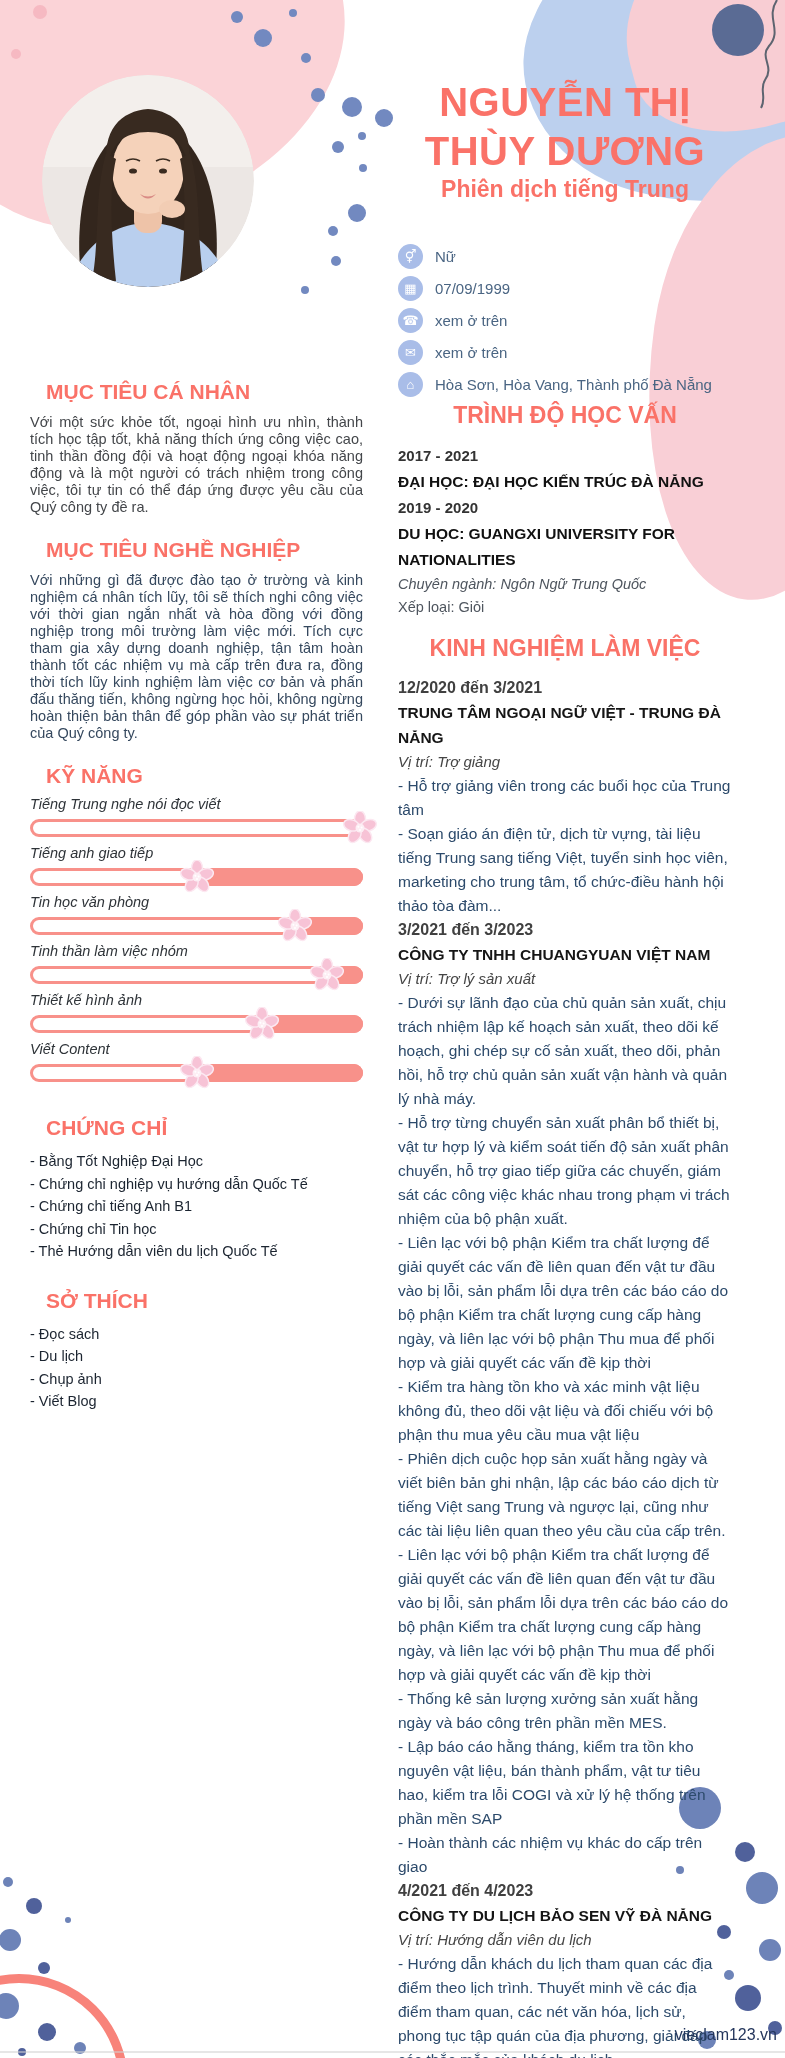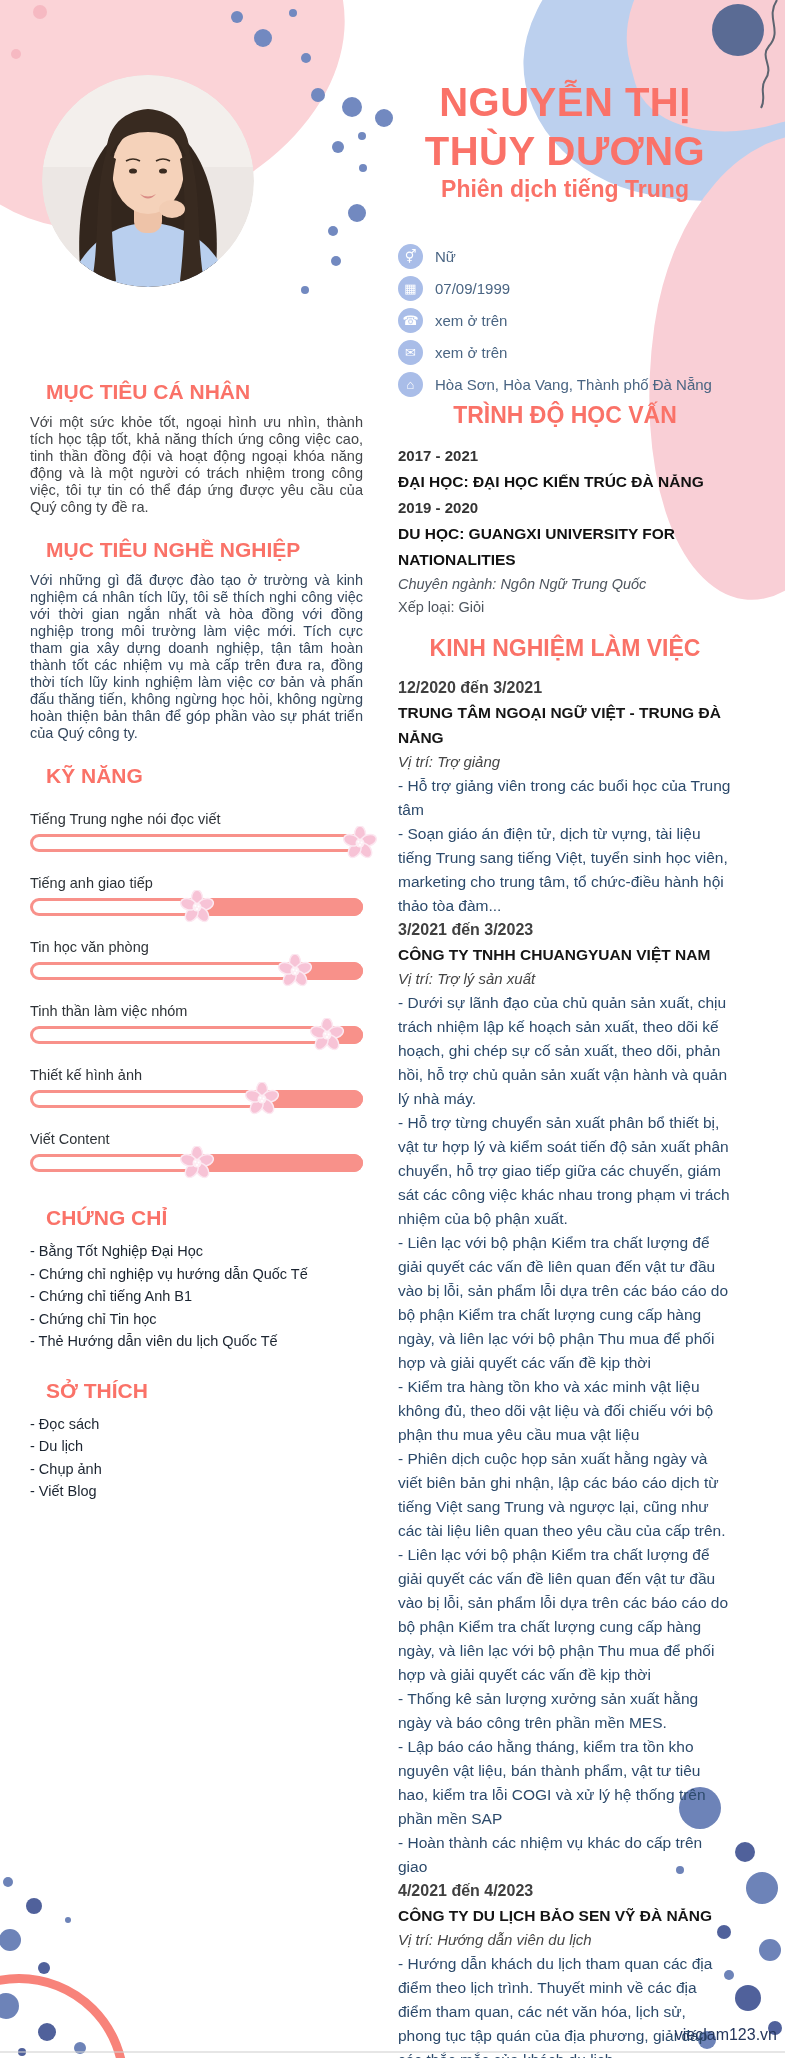--- a/index.html
+++ b/index.html
@@ -34,21 +34,21 @@
   .c-text{margin-left:12px;font-size:15px;color:#4a6583;}
   
   .col-left{position:absolute;left:30px;top:380px;width:333px;z-index:3;}
   .col-right{position:absolute;left:398px;top:402px;width:334px;z-index:3;}
   .sec{font-size:21px;font-weight:bold;color:#fa7268;margin:0 16px 10px;}
   .sec-r{font-size:23px;font-weight:bold;color:#fa7268;text-align:center;margin:0 0 14px;}
   .body-p{font-size:14.5px;line-height:17px;text-align:justify;margin:0 0 22px;color:#43464a;}
   .body-p.navy{color:#35485e;}
   
   .skills{margin-bottom:34px;}
-  .skill{margin-top:23px;}
+  .skill{margin-top:8px;font-style:italic;}
   .skill-label{font-size:14.5px;color:#2e3338;margin-bottom:7px;}
   .skill-bar{position:relative;height:12px;background:#fff;border:3px solid #f8918a;border-radius:12px;}
   .skill-fill{position:absolute;top:-3px;bottom:-3px;right:-3px;background:#f8918a;border-radius:12px;}
   .flower{position:absolute;top:50%;transform:translate(-50%,-50%);z-index:2;display:block;width:34px;height:34px;}
   
   .plain-list p{font-size:14.5px;line-height:22.5px;color:#1b2430;margin:0;}
   .hobbies{margin-top:26px;}
   
   .edu p{margin:0;}
   .edu-period{font-size:15px;font-weight:bold;color:#333;line-height:26px;}

